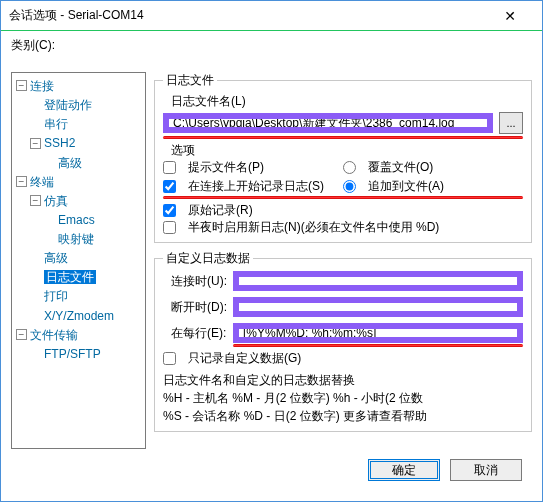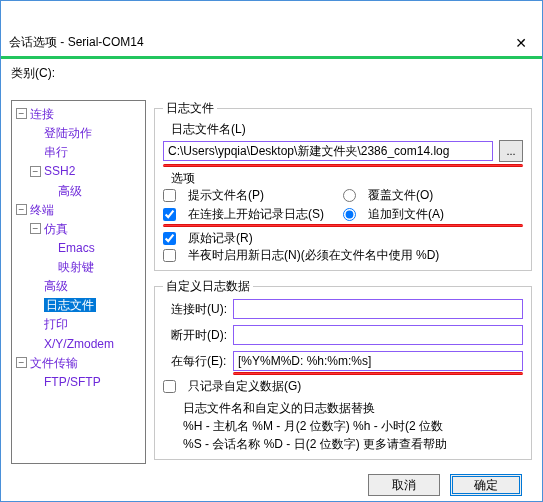--- a/index.html
+++ b/index.html
@@ -14,25 +14,24 @@
     width: 543px;
     height: 502px;
     border: 1px solid #4a90d9;
     display: flex;
     flex-direction: column;
     background: #fff;
   }
   .titlebar {
     height: 30px;
     background: #fff;
-    border-bottom: 3px solid #22c55e;
+    border-bottom: 1px solid #22c55e;
     display: flex;
     align-items: center;
-    padding: 0 0 0 8px;
-    margin-top: 28px;
+    padding: 0 11px 0 8px;
   }
   .titlebar-title { flex: 1; font-size: 12px; }
   .titlebar-close {
     width: 42px; height: 29px;
     display: flex; align-items: center; justify-content: center;
     font-size: 14px;
   }
   .body {
     flex: 1;
     display: flex;
@@ -67,39 +66,39 @@
     border: 1px solid #8a8a8a;
     text-align: center;
     line-height: 9px;
     font-size: 10px;
     margin-right: 3px;
     color: #555;
     vertical-align: middle;
     background: #fff;
   }
   .tree .sp { display:inline-block; width:14px; }
-  .tree .lbl { vertical-align: middle; color: #6d28d9; }
+  .tree .lbl { vertical-align: middle; color: #0369a1; }
   .tree .sel { background: #0078d7; color: #fff; padding: 0 2px; }
   .panel {
     flex: 1;
     display: flex;
     flex-direction: column;
     gap: 3px;
     overflow: hidden;
   }
   fieldset {
     border: 1px solid #c8c8c8;
     margin: 0 0 4px 0;
     padding: 4px 8px 6px 8px;
   }
   legend { font-size: 12px; padding: 0 3px; }
   .row { display: flex; align-items: center; gap: 6px; margin: 2px 0; }
   .label { white-space: nowrap; margin-left: 8px; }
   input[type=text] {
-    border: 1px solid #8b5cf6;
+    border: 6px solid #8b5cf6;
     height: 20px;
     padding: 1px 4px;
     font-size: 12px;
     font-family: inherit;
   }
   .path-input { flex: 1; }
   .browse-btn {
     width: 24px; height: 22px;
     border: 1px solid #7a7a7a;
     background: #e8e8e8;
@@ -110,21 +109,21 @@
     height: 3px;
     background: linear-gradient(to bottom, #c00, #f33, #c00);
     border-radius: 2px;
     margin: 1px 0 3px 0;
   }
   .opts-grid { display: grid; grid-template-columns: 1fr 1fr; row-gap: 2px; }
   .chk, .rad { display: flex; align-items: center; gap: 12px; }
   input[type=checkbox], input[type=radio] { margin: 0; }
   .field-grid { display: grid; grid-template-columns: 70px 1fr; row-gap: 6px; align-items: center; }
   .subst { font-size: 12px; line-height: 1.5; margin-top: 4px; }
-  .subst-row { white-space: nowrap; margin-left: 20px; }
+  .subst-row { white-space: nowrap; }
   .footer {
     padding: 10px 10px 10px 10px;
     display: flex;
     justify-content: flex-end;
     gap: 10px;
     border-top: none;
   }
   .btn {
     min-width: 72px;
     height: 22px;
@@ -242,17 +241,17 @@
           <div class="subst">
             <div class="subst-row">日志文件名和自定义的日志数据替换</div>
             <div class="subst-row">%H - 主机名        %M - 月(2 位数字)    %h - 小时(2 位数</div>
             <div class="subst-row">%S - 会话名称    %D - 日(2 位数字)    更多请查看帮助</div>
           </div>
         </fieldset>
       </div>
     </div>
 
     <div class="footer">
+      <button class="btn primary">确定</button>
       <button class="btn">取消</button>
-      <button class="btn primary">确定</button>
     </div>
   </div>
 </div>
 
 </body></html>

